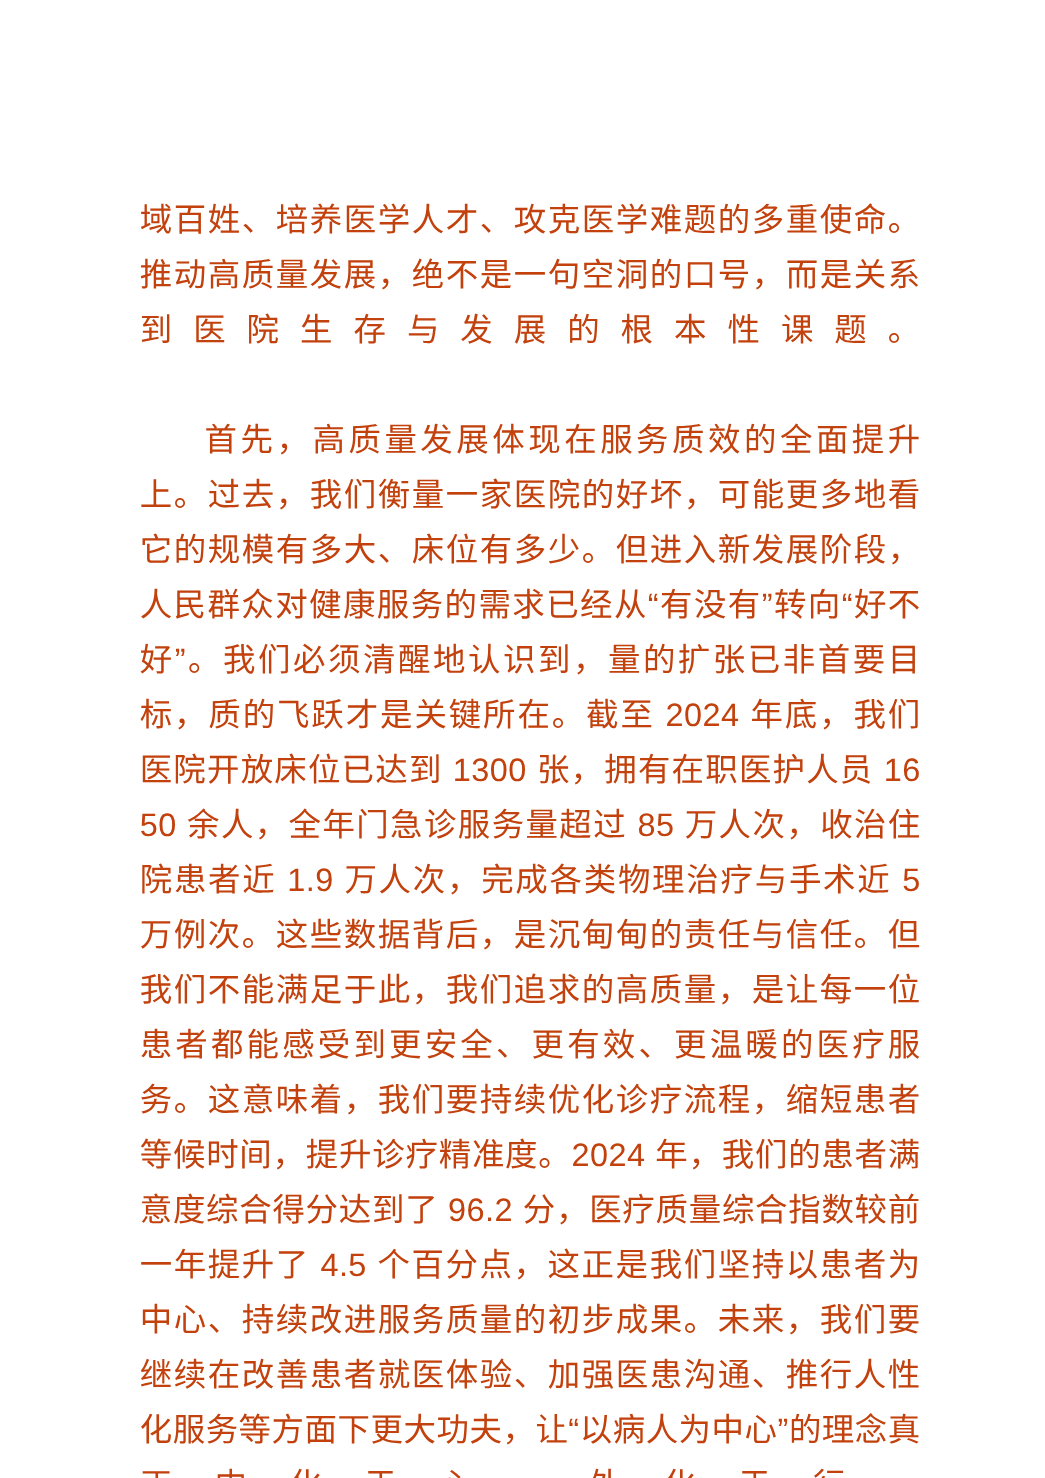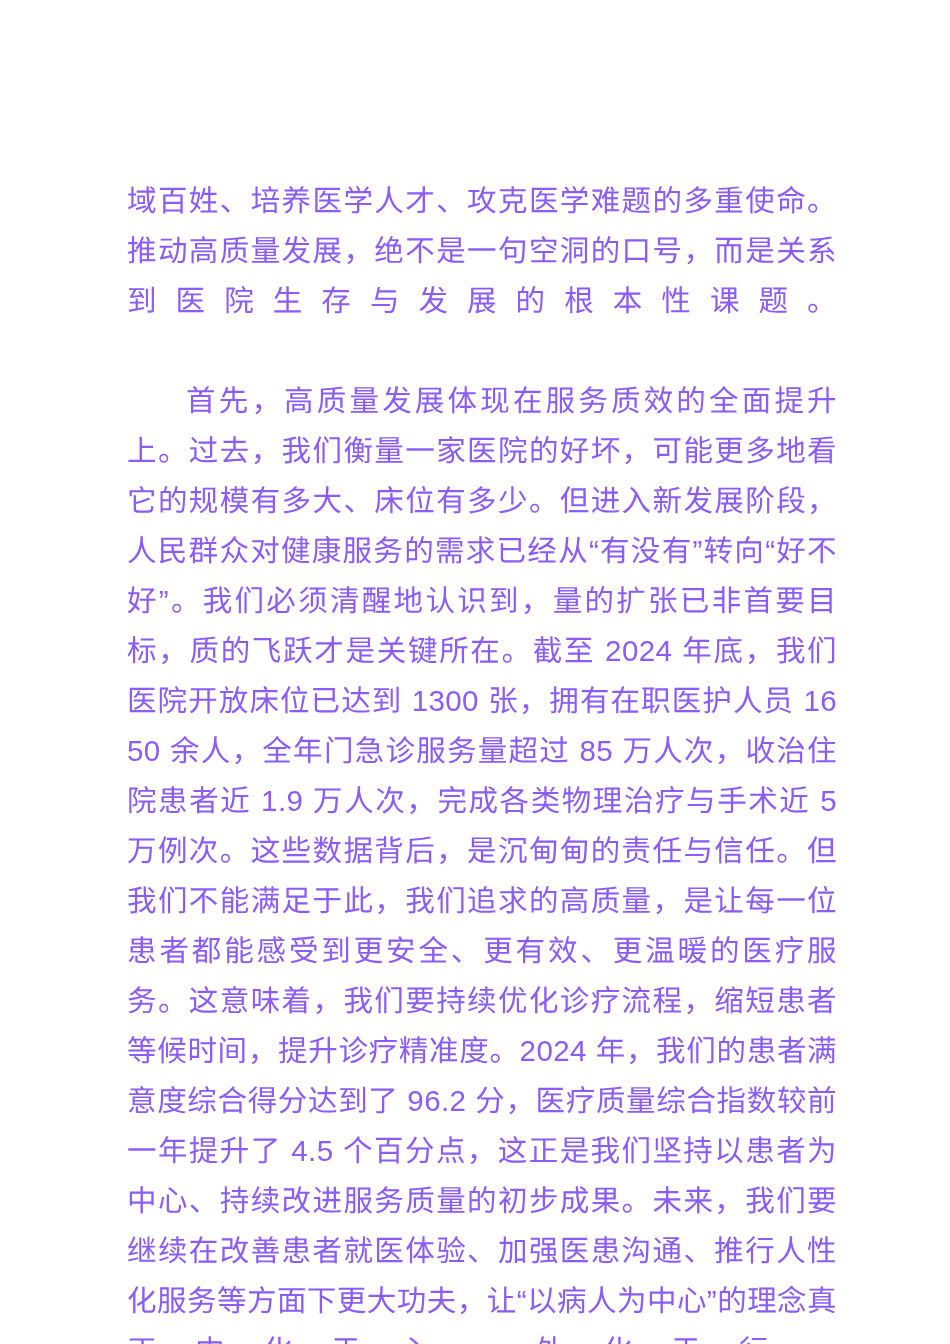--- a/index.html
+++ b/index.html
@@ -33,21 +33,21 @@
   }
 
   .doc-paragraph {
     margin: 0 0 0 0;
     font-size: 29.5px;
     line-height: 50px;
     letter-spacing: 0.4px;
     text-align: justify;
     text-justify: inter-ideograph;
     word-break: break-all;
-    color: #8b5cf6;
+    color: #c2410c;
     font-weight: 400;
   }
 
   .doc-paragraph.indent {
     text-indent: 2em;
   }
 
   
   .doc-paragraph:last-child {
     text-align-last: left;

